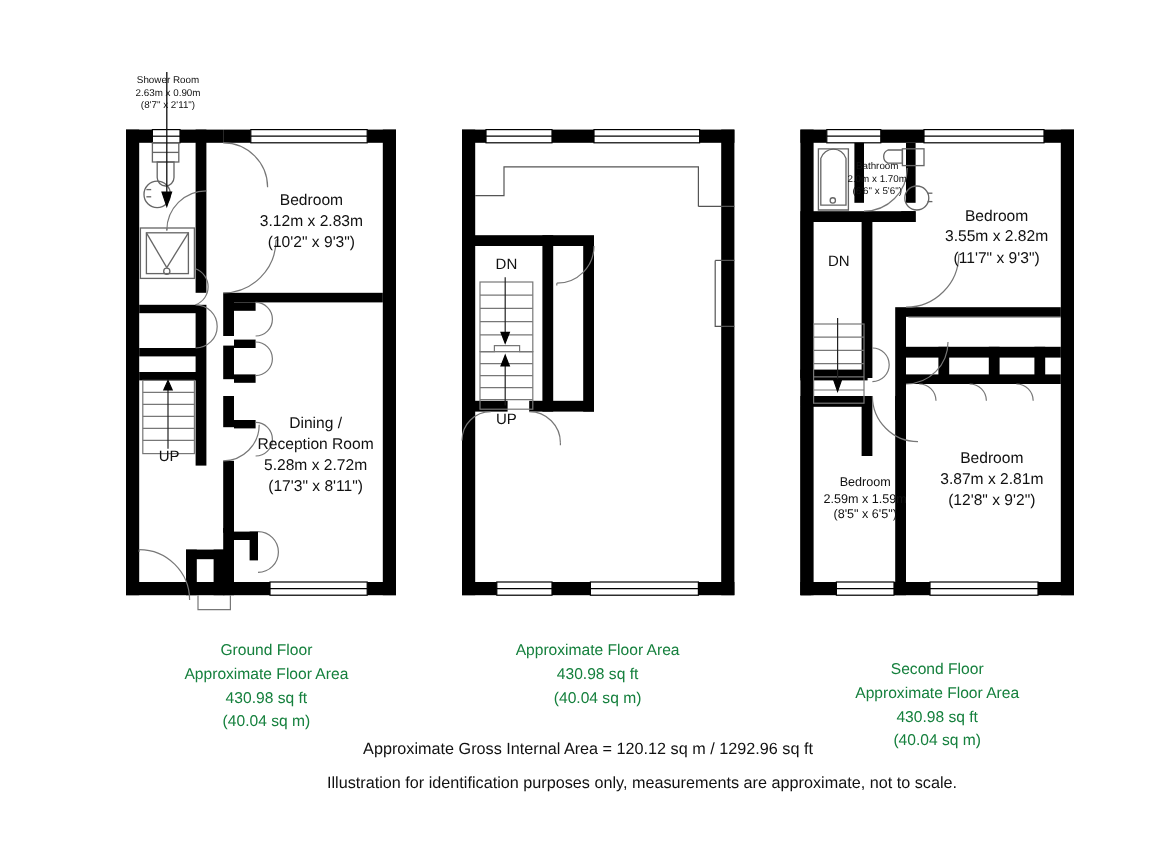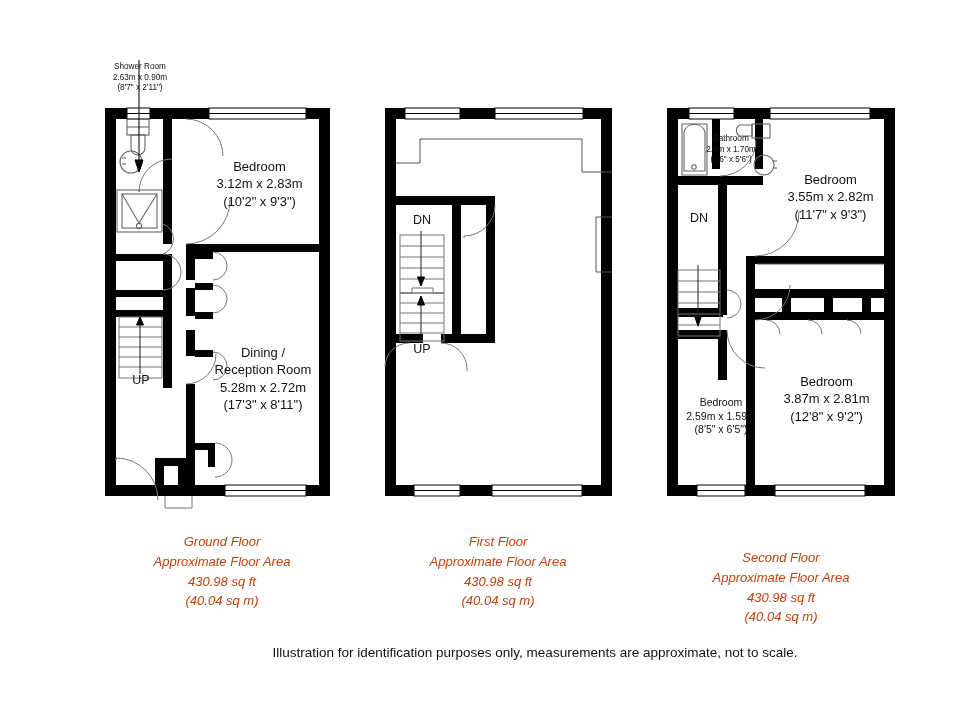--- a/index.html
+++ b/index.html
@@ -53,23 +53,22 @@
     font-size: 12.5px;
     color: #111;
     text-align: center;
     white-space: nowrap;
   }
   .floor-caption {
     position: absolute;
     text-align: center;
     font-size: 13px;
     line-height: 1.52;
-    color: #c2410c;
+    color: #15803d;
     white-space: nowrap;
-    font-style: italic;
   }
   .footer-line {
     display: block;
   }
 </style>
 </head>
 <body>
 
 <div id="sheet">
 
@@ -442,30 +441,32 @@
   <div class="stair-word" style="left:681px; top:211px; width:36px;">DN</div>
 
   <div class="floor-caption" style="left:137px; top:532px; width:170px;">
     <div>Ground Floor</div>
     <div>Approximate Floor Area</div>
     <div>430.98 sq ft</div>
     <div>(40.04 sq m)</div>
   </div>
 
   <div class="floor-caption" style="left:413px; top:532px; width:170px;">
-    <div>First Floor</div>
     <div>Approximate Floor Area</div>
     <div>430.98 sq ft</div>
     <div>(40.04 sq m)</div>
   </div>
 
   <div class="floor-caption" style="left:696px; top:548px; width:170px;">
     <div>Second Floor</div>
     <div>Approximate Floor Area</div>
     <div>430.98 sq ft</div>
     <div>(40.04 sq m)</div>
   </div>
 
+  <div class="caption-block" style="top:614px;">
+    <span class="footer-line">Approximate Gross Internal Area = 120.12 sq m / 1292.96 sq ft</span>
+  </div>
   <div class="caption-block" style="top:643px;margin-left:45px;">
     <span class="footer-line">Illustration for identification purposes only, measurements are approximate, not to scale.</span>
   </div>
 
 </div>
 
 </body></html>

